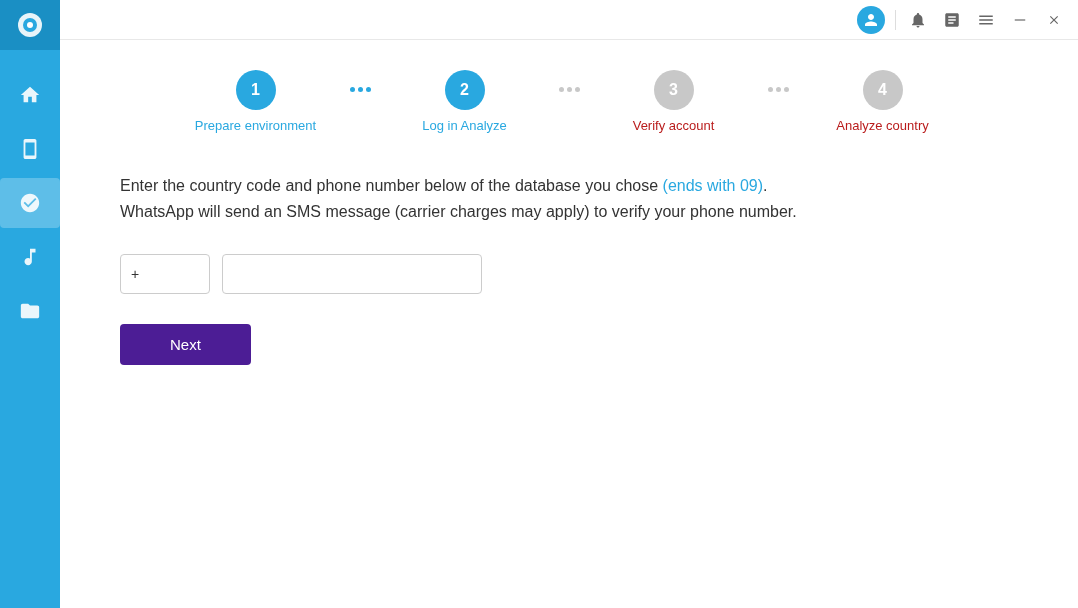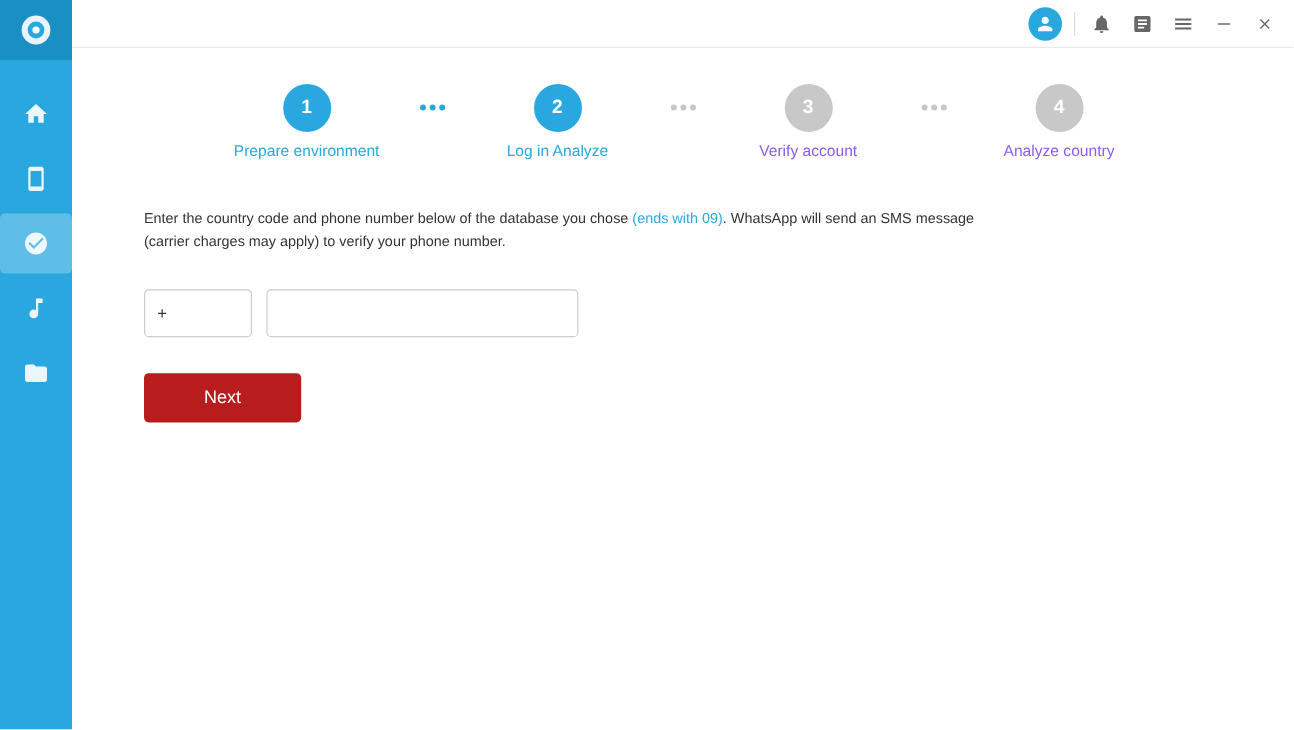--- a/index.html
+++ b/index.html
@@ -125,40 +125,40 @@
       font-weight: bold;
       color: white;
     }
     .step-circle.active { background: #29a8e0; }
     .step-circle.inactive { background: #c8c8c8; }
     .step-label {
       font-size: 13px;
       text-align: center;
     }
     .step-label.active { color: #29a8e0; }
-    .step-label.inactive { color: #8b5cf6; }
+    .step-label.inactive { color: #b91c1c; }
     .step-dots {
       display: flex;
       align-items: center;
       gap: 3px;
       margin-bottom: 24px;
       padding: 0 4px;
     }
     .step-dot {
       width: 5px;
       height: 5px;
       border-radius: 50%;
     }
     .step-dot.active { background: #29a8e0; }
     .step-dot.inactive { background: #c8c8c8; }
 
     
     .description {
       margin: 20px 0 30px;
-      font-size: 12px;
+      font-size: 16px;
       color: #333;
       line-height: 1.6;
       max-width: 720px;
     }
     .description .highlight { color: #29a8e0; }
 
     
     .form-row {
       display: flex;
       gap: 12px;
@@ -193,21 +193,21 @@
       border: 1px solid #ccc;
       border-radius: 4px;
       padding: 0 10px;
       font-size: 14px;
       color: #333;
       outline: none;
     }
 
     
     .next-btn {
-      background: #b91c1c;
+      background: #4c1d95;
       color: white;
       border: none;
       border-radius: 4px;
       padding: 12px 50px;
       font-size: 15px;
       cursor: pointer;
       display: block;
       margin-top: 10px;
     }
   </style>

